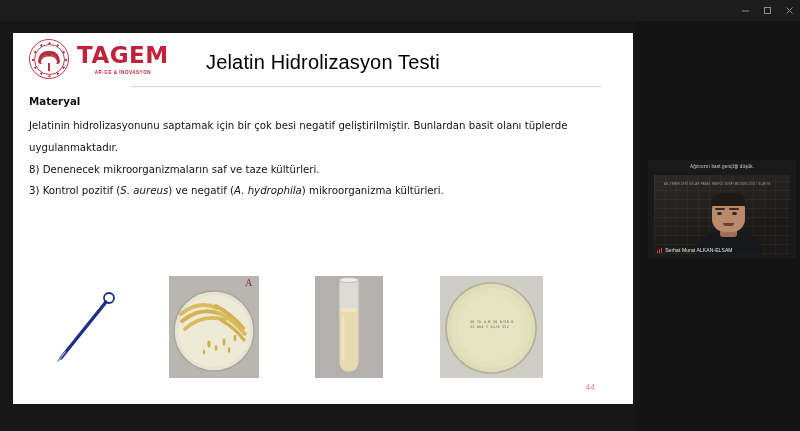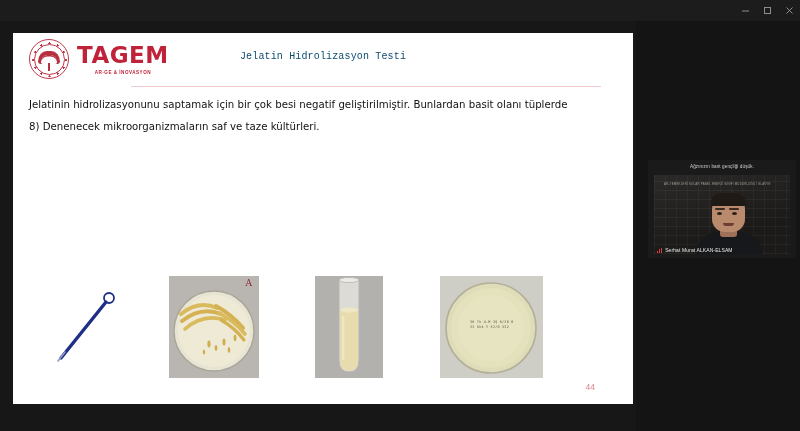--- a/index.html
+++ b/index.html
@@ -157,23 +157,23 @@
     color: #c0223a;
     margin-top: 3px;
     text-align: center;
   }
 
   .slide-title {
     position: absolute;
     left: 0; right: 0;
     top: 18px;
     text-align: center;
-    font-size: 10px;
-    color: #0c4a6e;
-    font-family: Liberation Mono, monospace;
+    font-size: 20px;
+    color: #000000;
+    font-family: Liberation Sans, sans-serif;
     letter-spacing: 0.15px;
   }
 
   .title-rule {
     position: absolute;
     left: 118px;
     right: 32px;
     top: 53px;
     height: 1px;
     background: #f0c9ce;
@@ -434,22 +434,25 @@
             <span class="name">TAGEM</span>
             <span class="tagline">AR-GE &amp; İNOVASYON</span>
           </div>
         </div>
 
         <div class="slide-title">Jelatin Hidrolizasyon Testi</div>
         <div class="title-rule"></div>
       </div>
 
       <div class="slide-body">
+        <div class="lead">Materyal</div>
         <div class="para">Jelatinin hidrolizasyonunu saptamak için bir çok besi negatif geliştirilmiştir. Bunlardan basit olanı tüplerde</div>
+        <div class="para">uygulanmaktadır.</div>
         <div class="para item">8) Denenecek mikroorganizmaların saf ve taze kültürleri.</div>
+        <div class="para item"><span>3) Kontrol pozitif (</span><i>S. aureus</i><span>) ve negatif (</span><i>A. hydrophila</i><span>) mikroorganizma kültürleri.</span></div>
       </div>
 
       <div class="figures">
 
         <div class="fig fig-loop">
           <svg class="loop-rod" viewBox="0 0 62 74">
             <line x1="5" y1="70" x2="50" y2="14" stroke="#1f2f86" stroke-width="3.4" stroke-linecap="round"></line>
             <line x1="2" y1="73" x2="9" y2="64" stroke="#8e99c8" stroke-width="1.6" stroke-linecap="round"></line>
             <circle cx="53" cy="10" r="5" fill="none" stroke="#1f2f86" stroke-width="1.8"></circle>
           </svg>

